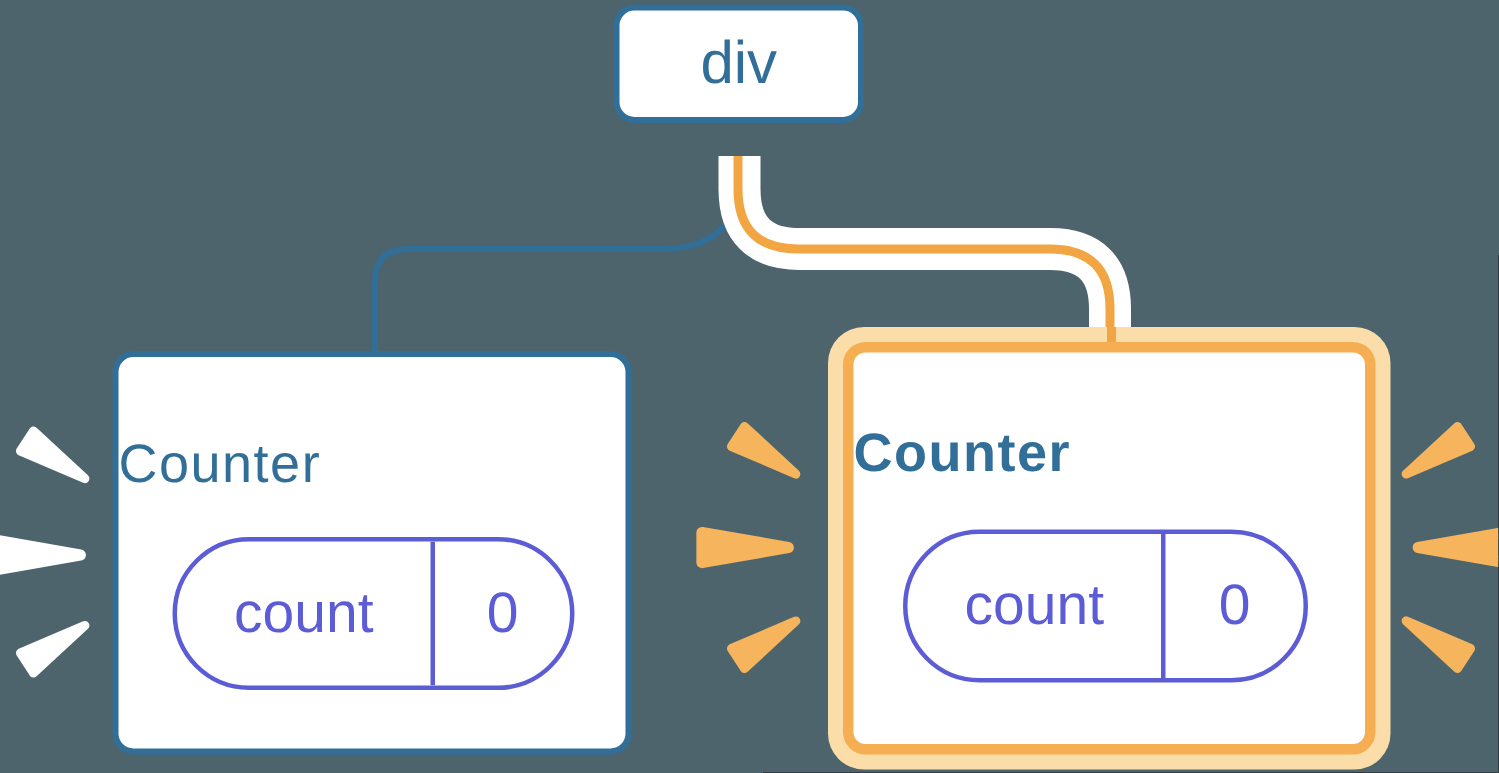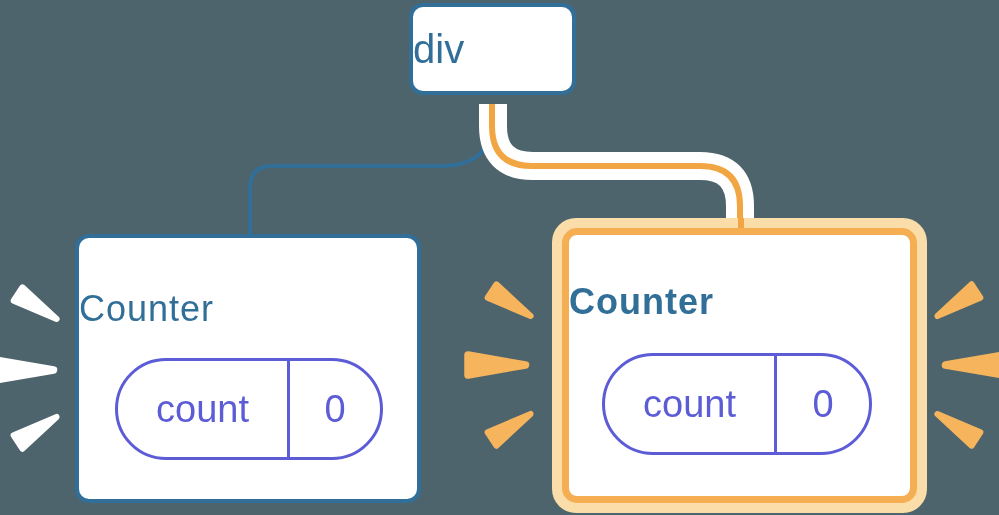--- a/index.html
+++ b/index.html
@@ -25,25 +25,25 @@
   }
   svg.overlay {
     position: absolute;
     inset: 0;
     z-index: 2;
     pointer-events: none;
   }
   .node-div {
     position: absolute;
     left: 409px; top: 3px;
-    width: 167px; height: 92px;
+    width: 167px; height: 79px;
     background: var(--card-bg);
     border: 4px solid var(--node-blue);
     border-radius: 14px;
-    display: flex; align-items: center; 
+    display: flex; align-items: center; justify-content: center;
     color: var(--node-blue);
     font-size: 40px;
     font-weight: 500;
     z-index: 1;
   }
   .card {
     position: absolute;
     z-index: 3;
   }
   .card-left {

